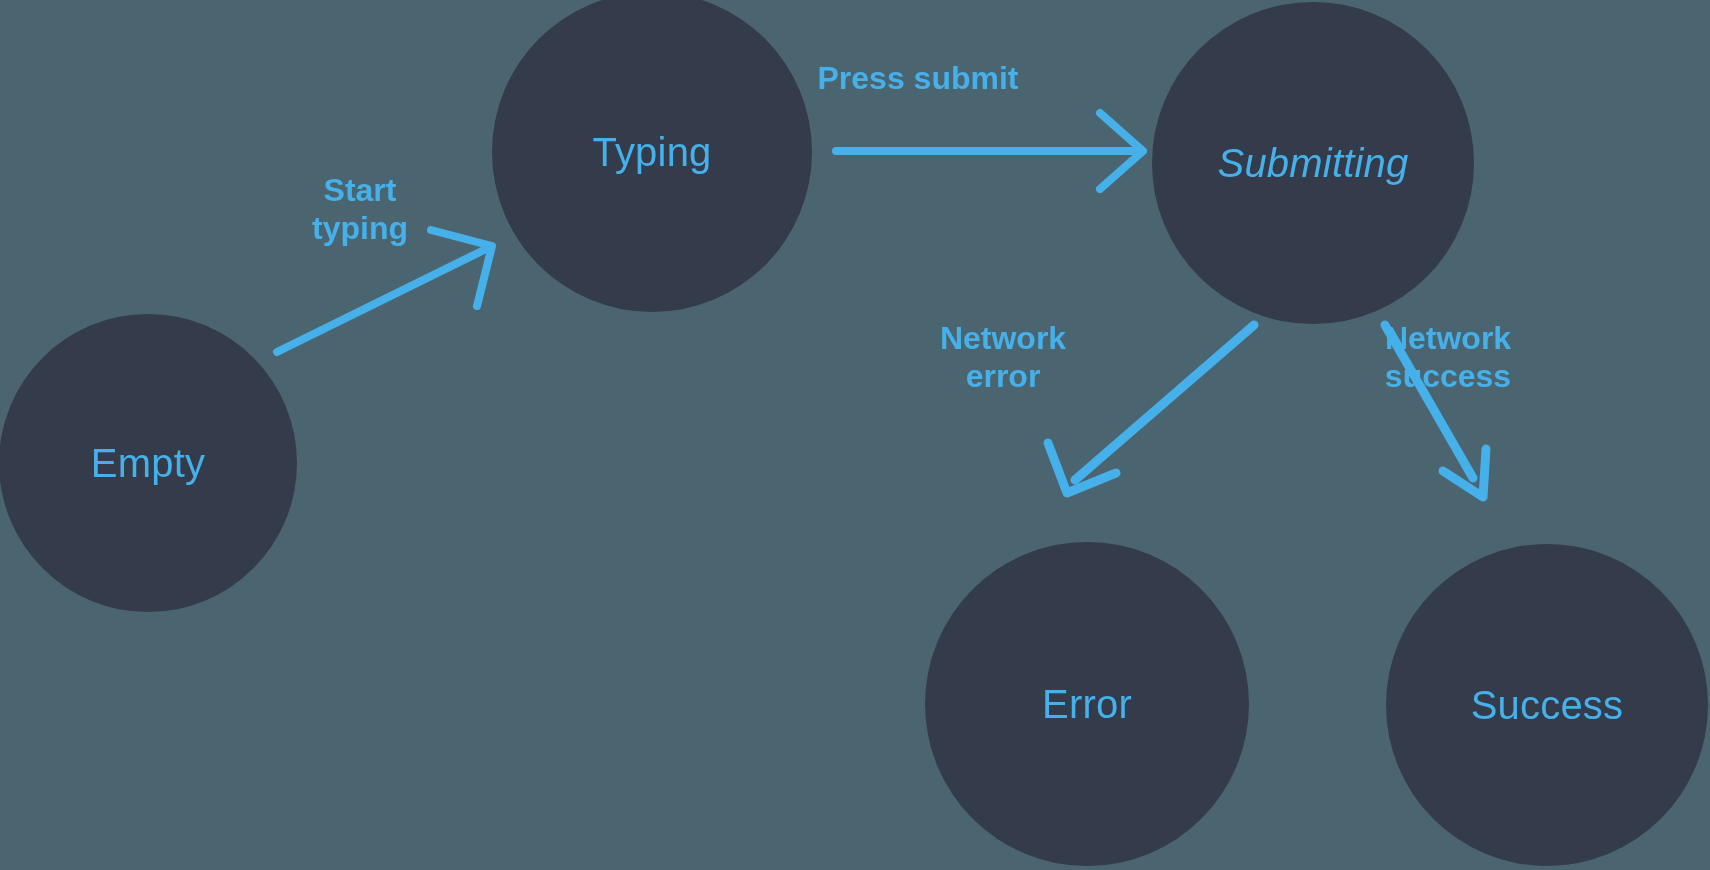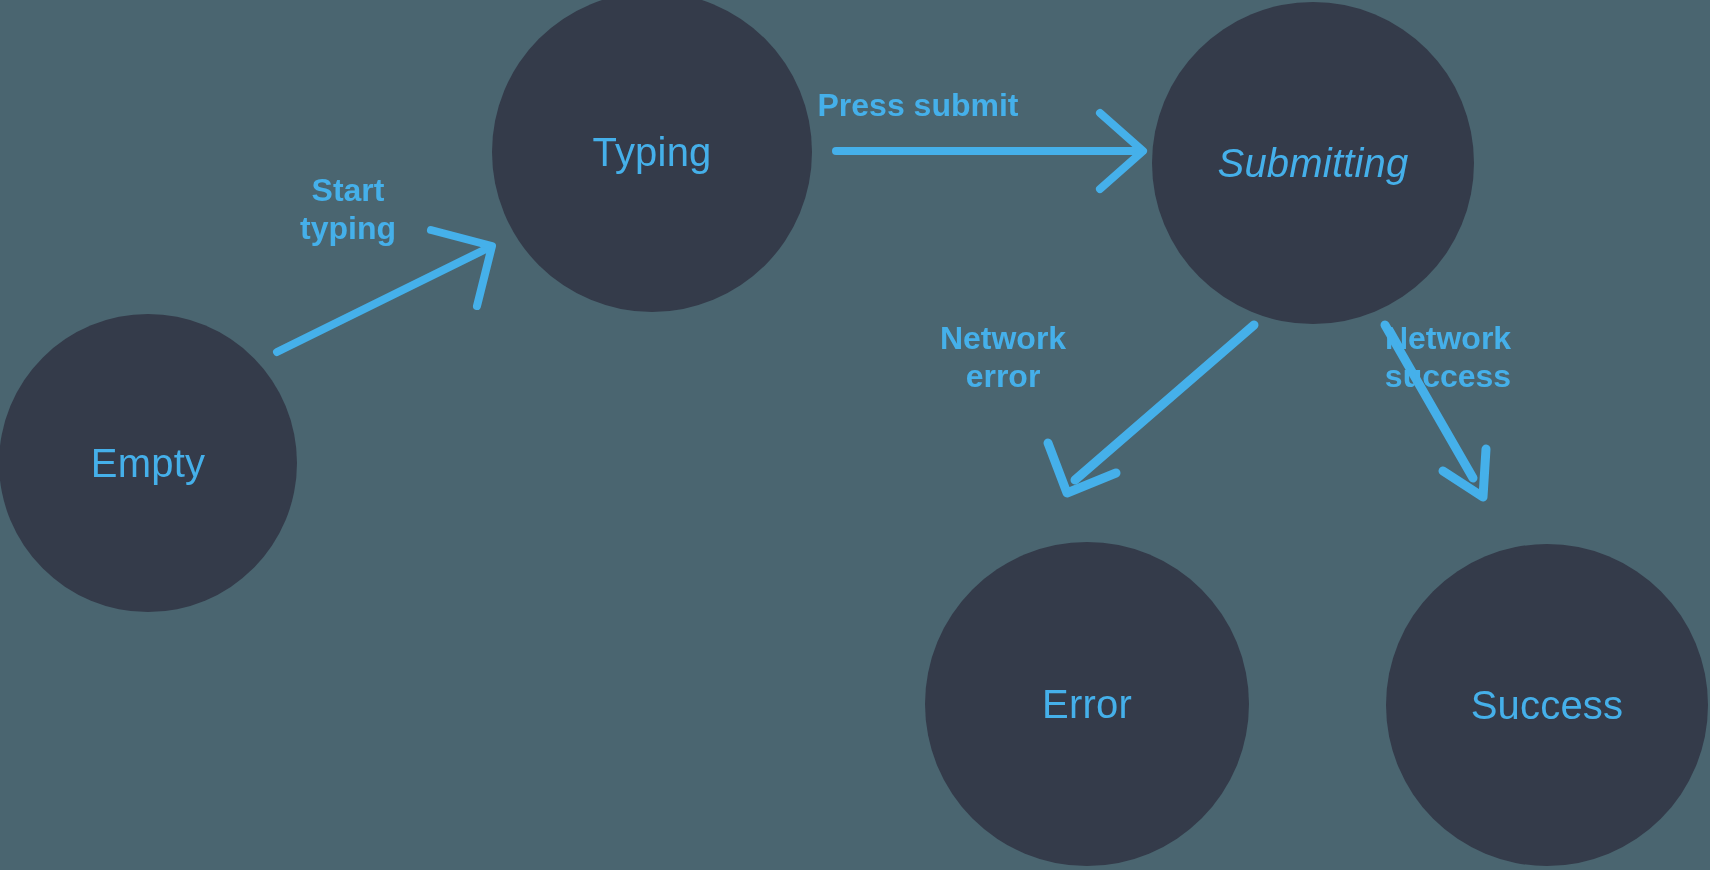--- a/index.html
+++ b/index.html
@@ -90,24 +90,24 @@
   </div>
 
   <div class="state-node" style="left:925px; top:542px; width:324px; height:324px;">
     <span class="state-label">Error</span>
   </div>
 
   <div class="state-node" style="left:1386px; top:544px; width:322px; height:322px;">
     <span class="state-label">Success</span>
   </div>
 
-  <div class="edge-label" style="left:248px; top:172px; width:200px;">Start
+  <div class="edge-label" style="left:260px; top:172px; width:200px;">Start
 typing</div>
 
-  <div class="edge-label" style="left:793px; top:60px; width:250px;margin-top:27px;">Press submit</div>
+  <div class="edge-label" style="left:793px; top:60px; width:250px;">Press submit</div>
 
   <div class="edge-label" style="left:908px; top:320px; width:190px;">Network
 error</div>
 
   <div class="edge-label" style="left:1348px; top:320px; width:200px;">Network
 success</div>
 
 </div>
 
 </body></html>

